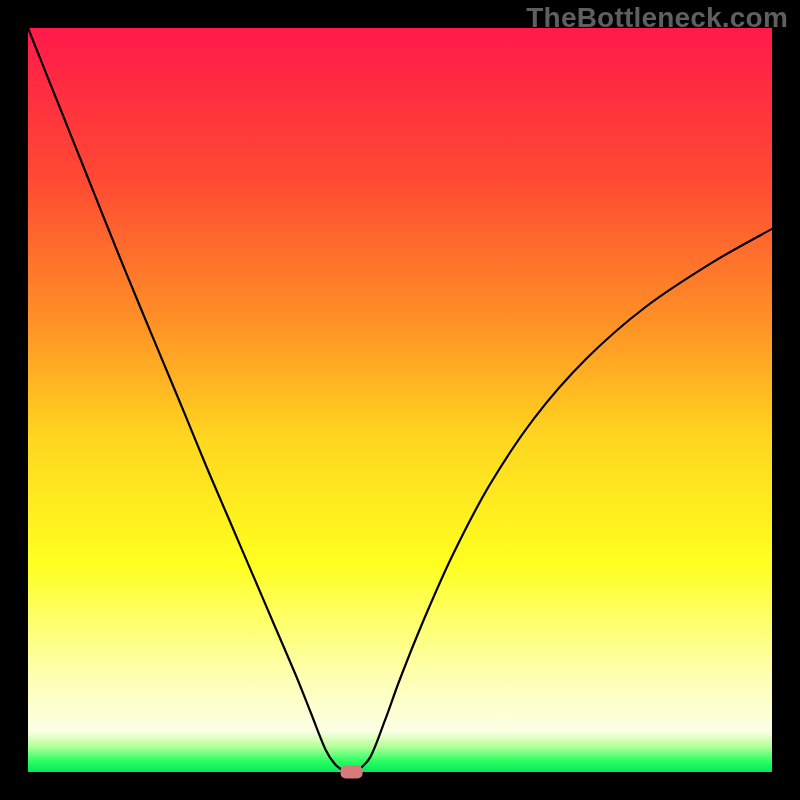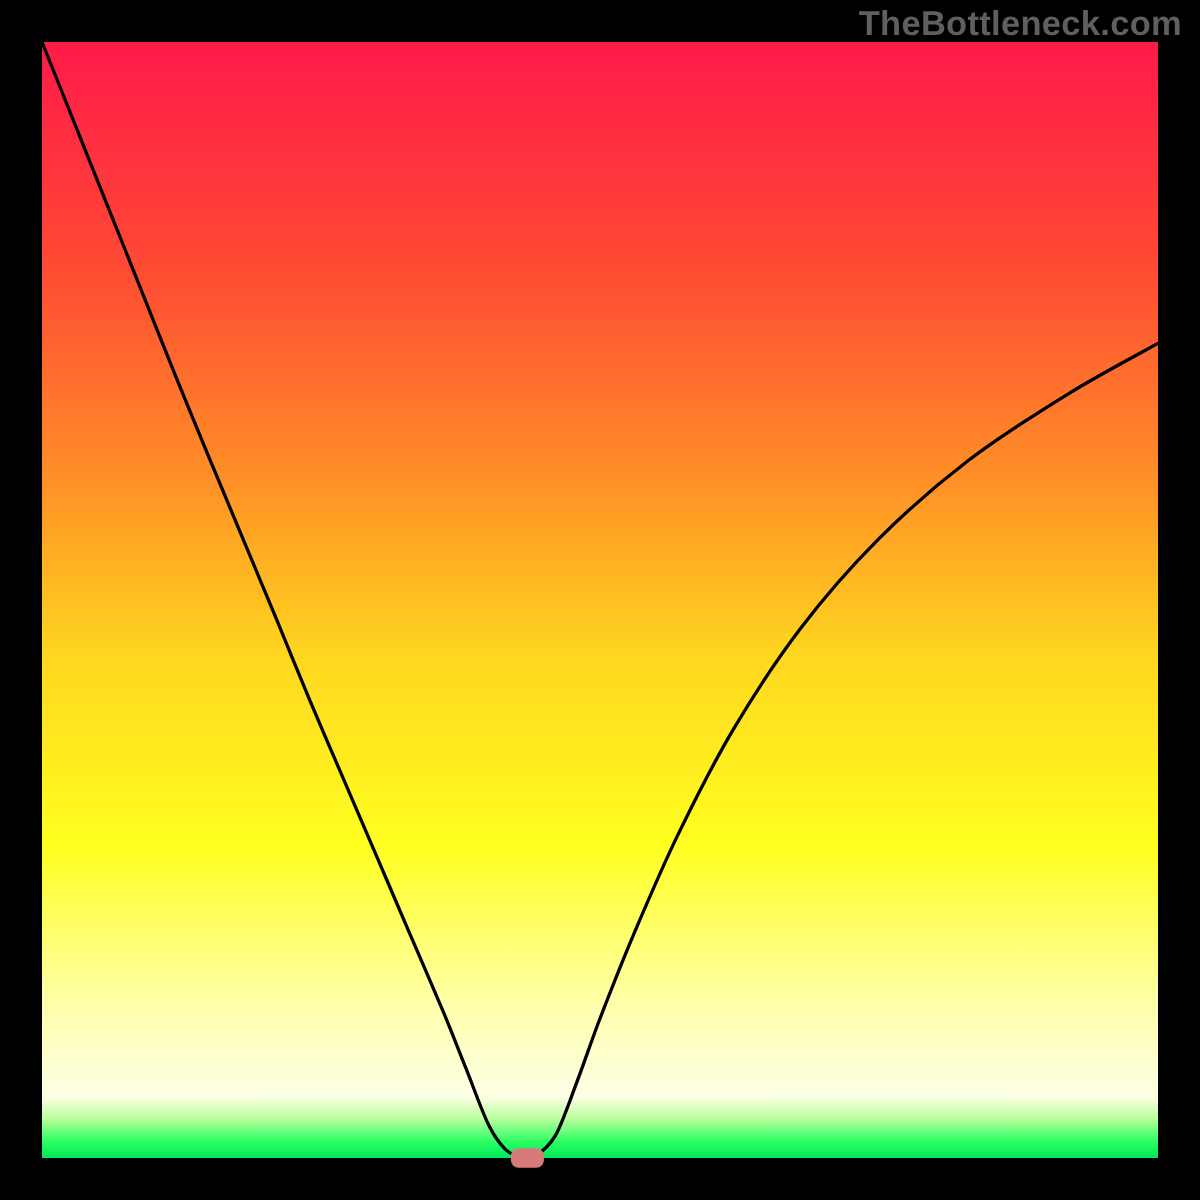--- a/index.html
+++ b/index.html
@@ -17,21 +17,21 @@
     width: 800px;
     height: 800px;
     background: #000;
   }
   .watermark {
     position: absolute;
     top: 2px;
     right: 12px;
     color: #5f5f5f;
     font-family: Arial, Helvetica, sans-serif;
-    font-size: 23px;
+    font-size: 28px;
     font-weight: 600;
     letter-spacing: 0.2px;
     user-select: none;
   }
   svg {
     position: absolute;
     left: 0;
     top: 0;
   }
 </style>

